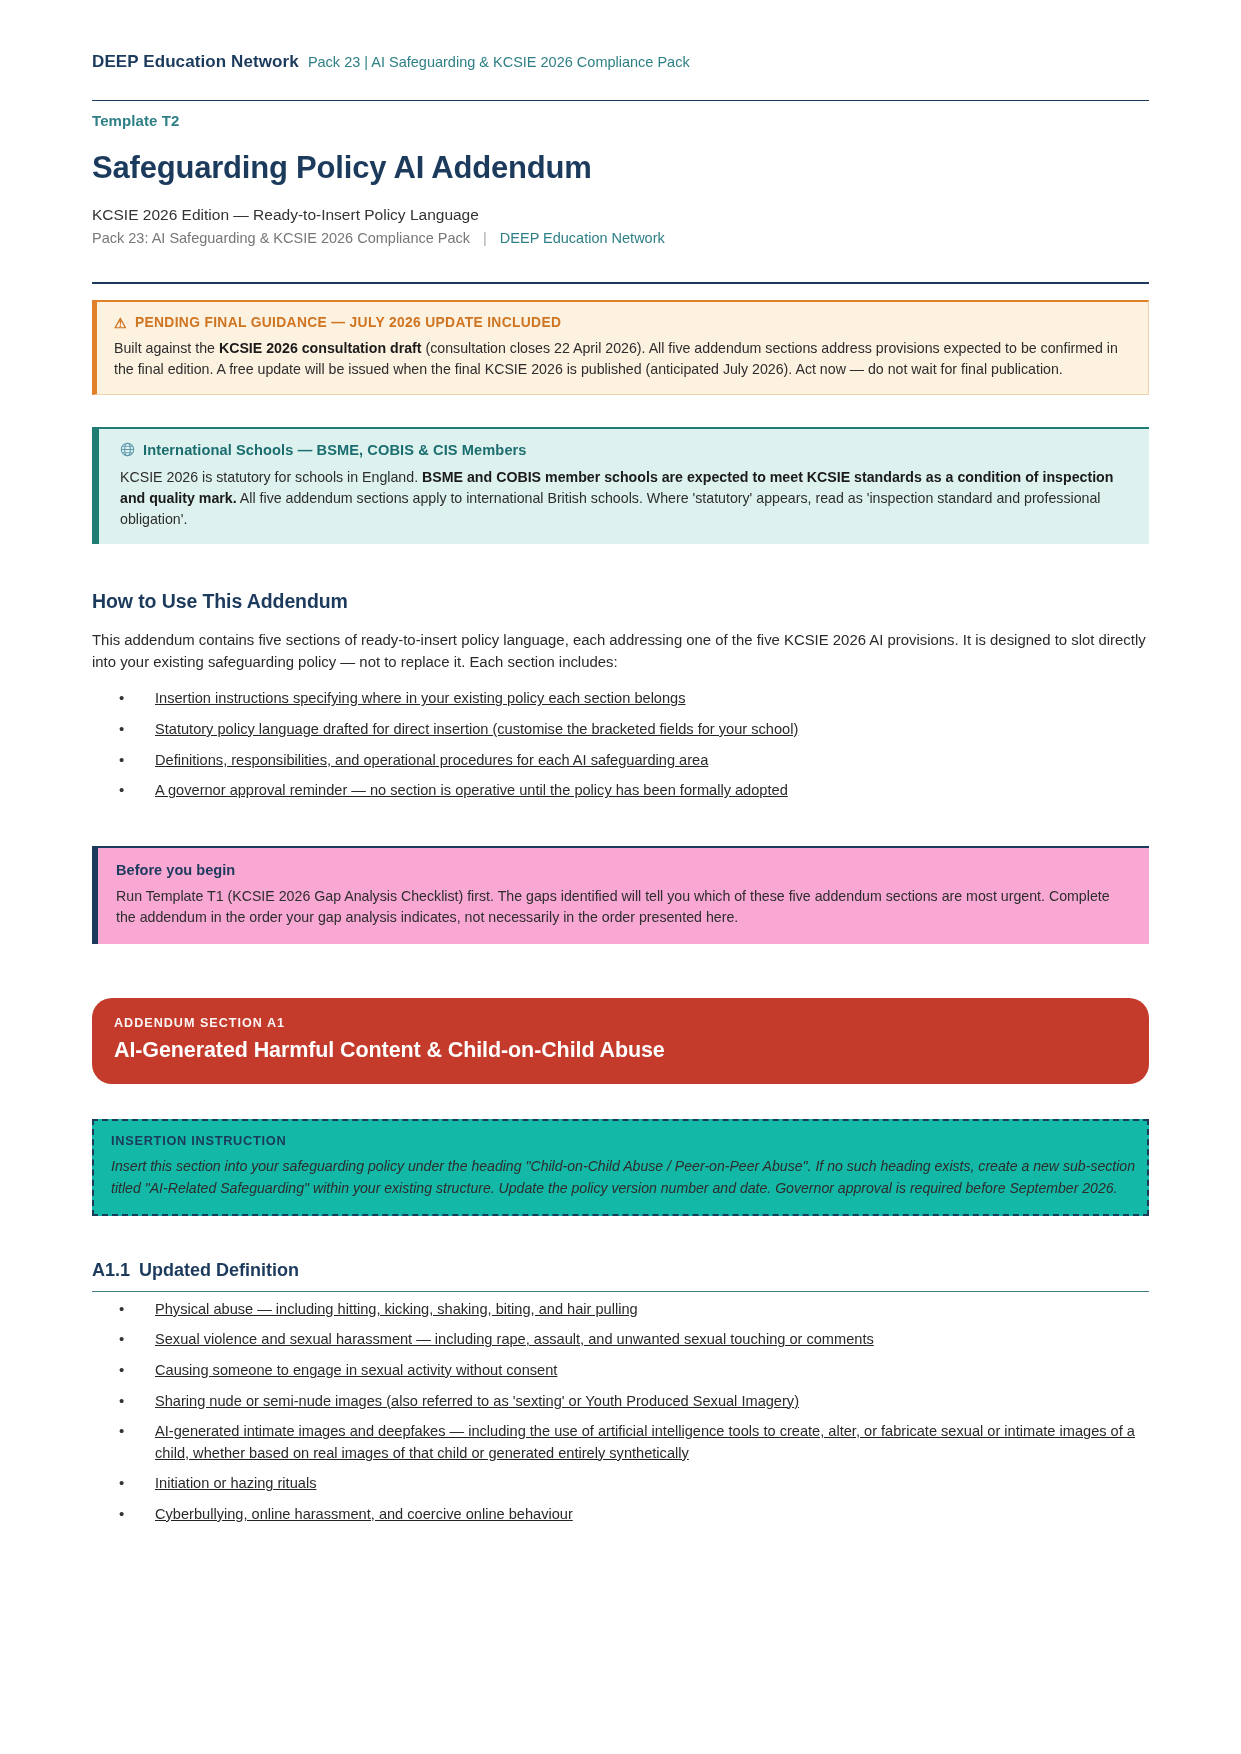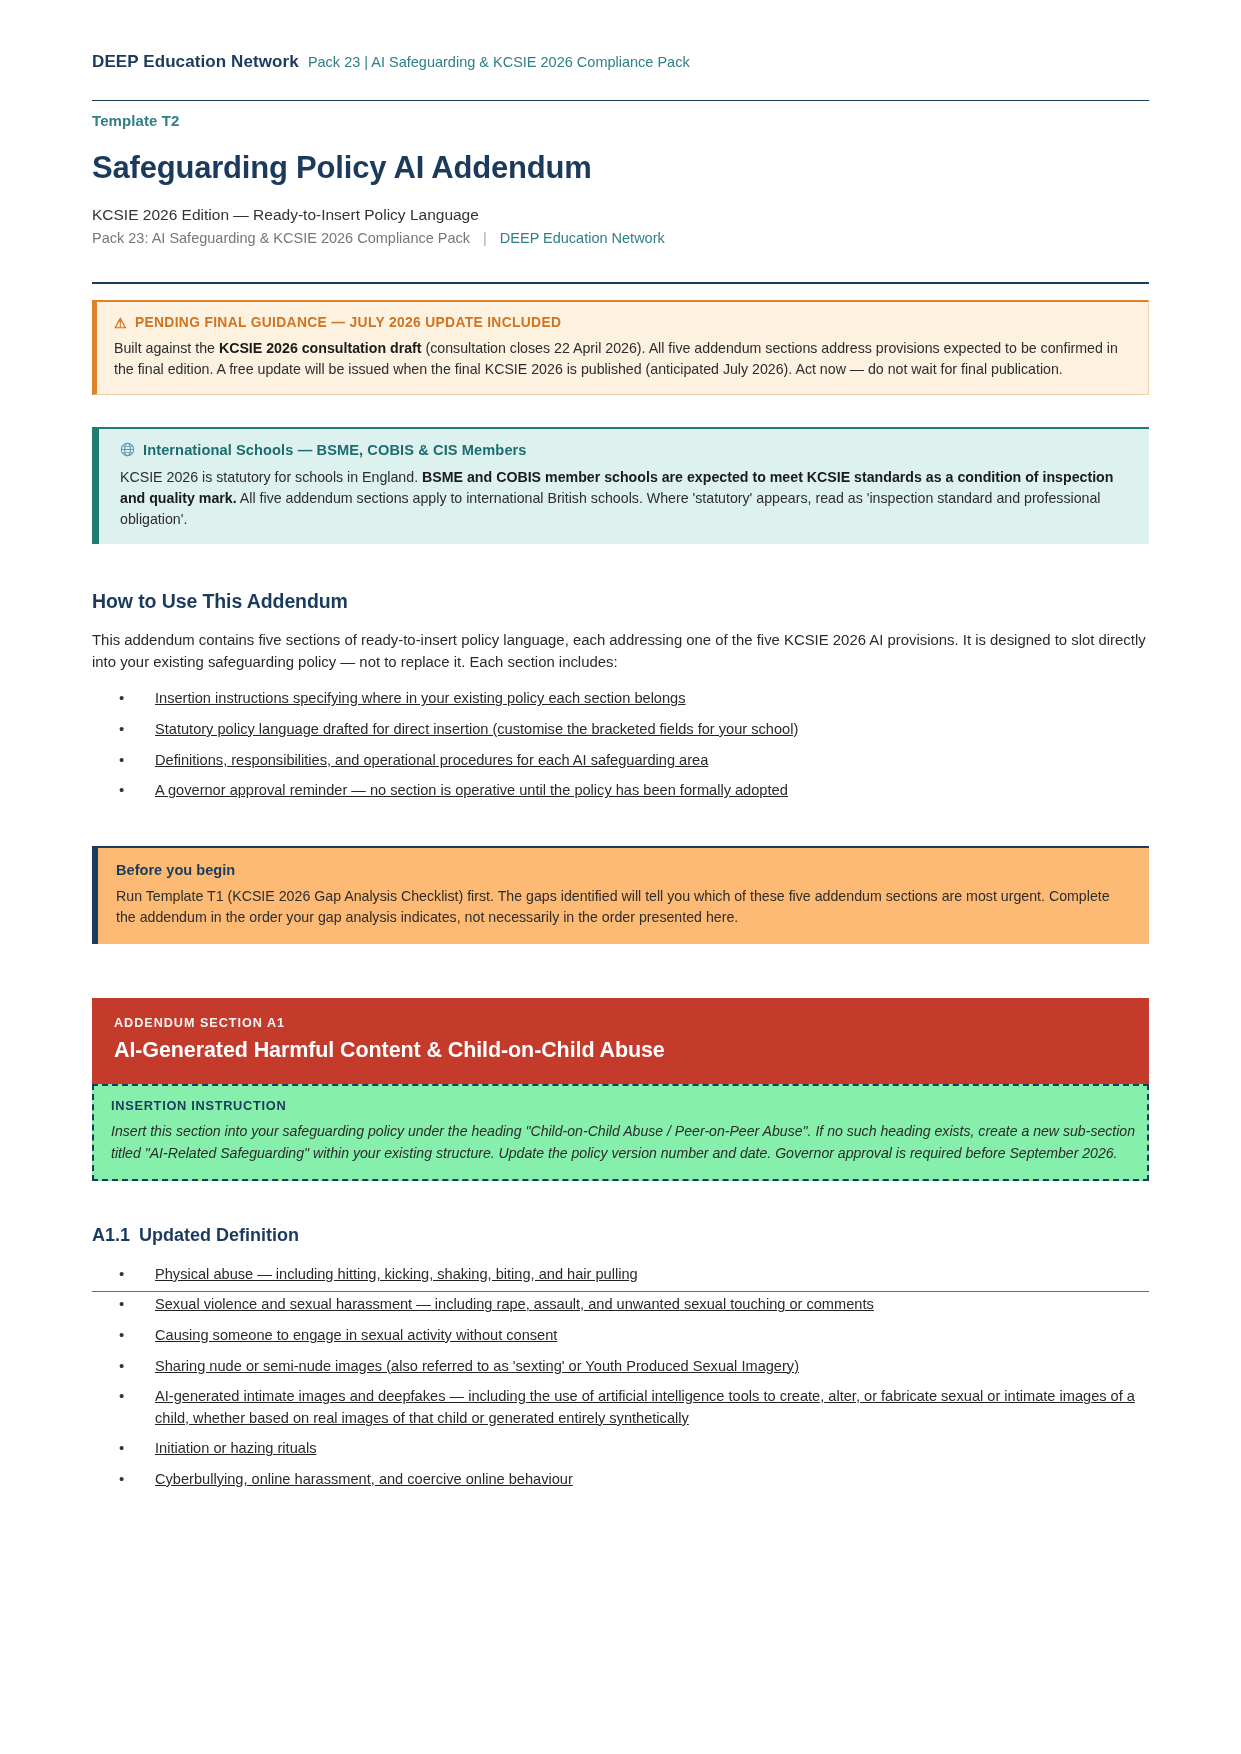--- a/index.html
+++ b/index.html
@@ -112,21 +112,21 @@
     border-left: 7px solid #1f7d74;
     border-top: 2.5px solid #1f7d74;
     margin-top: 32px;
     padding-left: 21px;
   }
   .callout-intl .callout-title { color: #1b6d70; font-size: 14.6px; letter-spacing: .1px;}
   .globe-icon { font-size: 15px; color: #4a8fa8; line-height: 1; }
   .warn-icon { font-size: 14px; line-height: 1; }
 
   .callout-begin {
-    background: #fdba74;
+    background: #f9a8d4;
     border-left: 6px solid #1b3a5c;
     border-top: 2.5px solid #1b3a5c;
     padding: 14px 18px 17px 18px;
     margin-top: 44px;
   }
   .callout-begin .callout-title {
     color: #1b3a5c;
     font-size: 14.6px;
     font-weight: bold;
     letter-spacing: 0;
@@ -168,39 +168,41 @@
     font-size: 15px;
     color: #333333;
   }
 
   
   .section-banner {
     background: #c43a2b;
     color: #ffffff;
     padding: 18px 22px 21px 22px;
     margin-top: 54px;
+    border-radius: 20px;
   }
   .section-banner-eyebrow {
     font-size: 12.6px;
     font-weight: bold;
     letter-spacing: 1.0px;
     opacity: .95;
   }
   .section-banner-title {
     font-size: 21.5px;
     font-weight: bold;
     margin-top: 8px;
     letter-spacing: -.1px;
   }
 
   
   .insertion-box {
-    background: #86efac;
+    background: #14b8a6;
     border: 2px dashed #1b3a5c;
     padding: 12px 1px 15px 17px;
+    margin-top: 35px;
   }
   .insertion-title {
     font-size: 12.8px;
     font-weight: bold;
     color: #1b3a5c;
     letter-spacing: .7px;
   }
   .insertion-body {
     font-size: 14.1px;
     font-style: italic;

